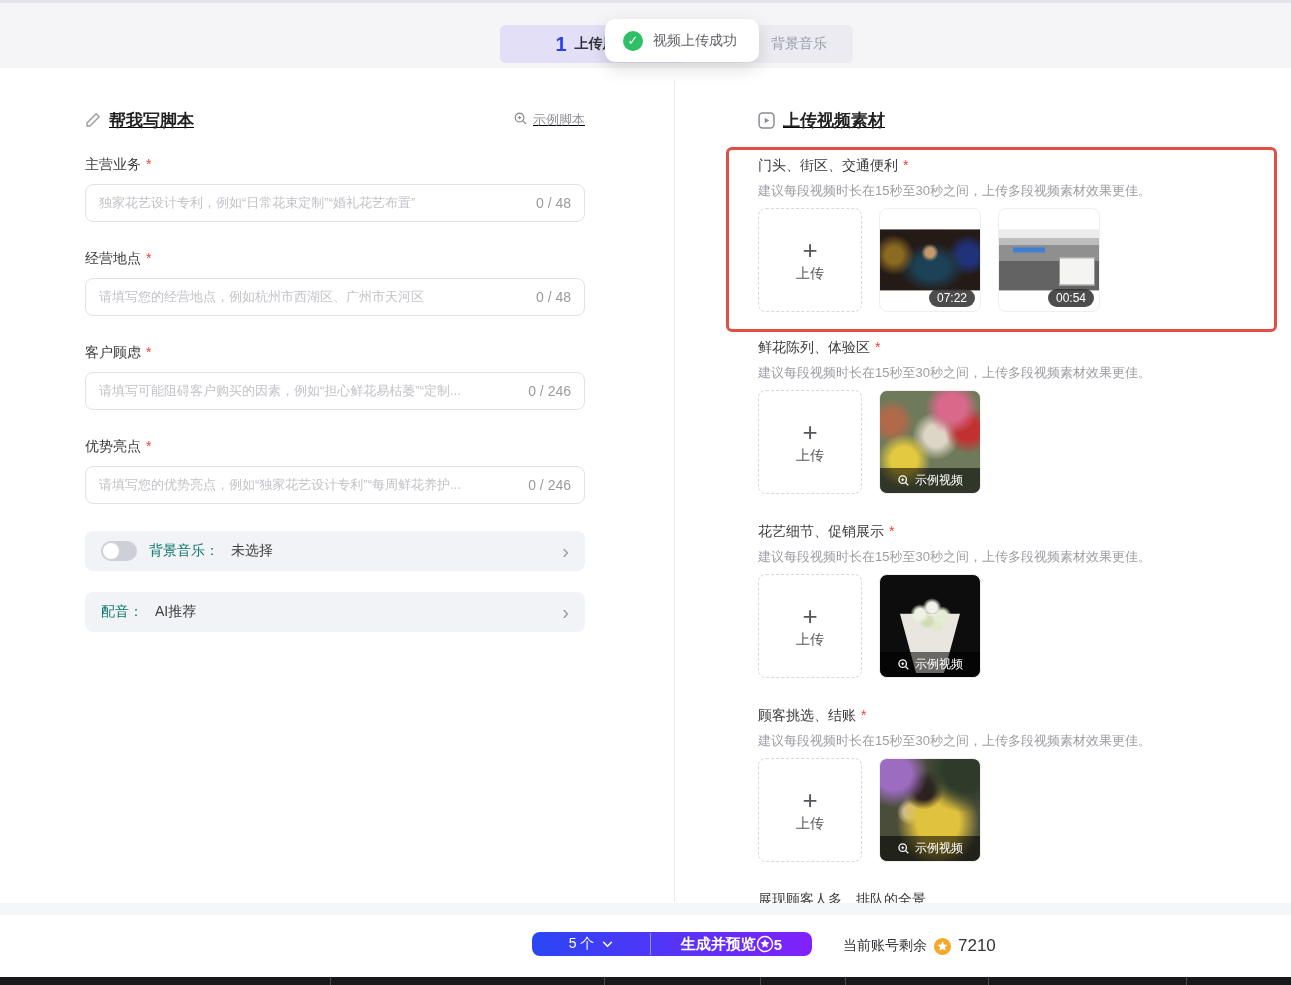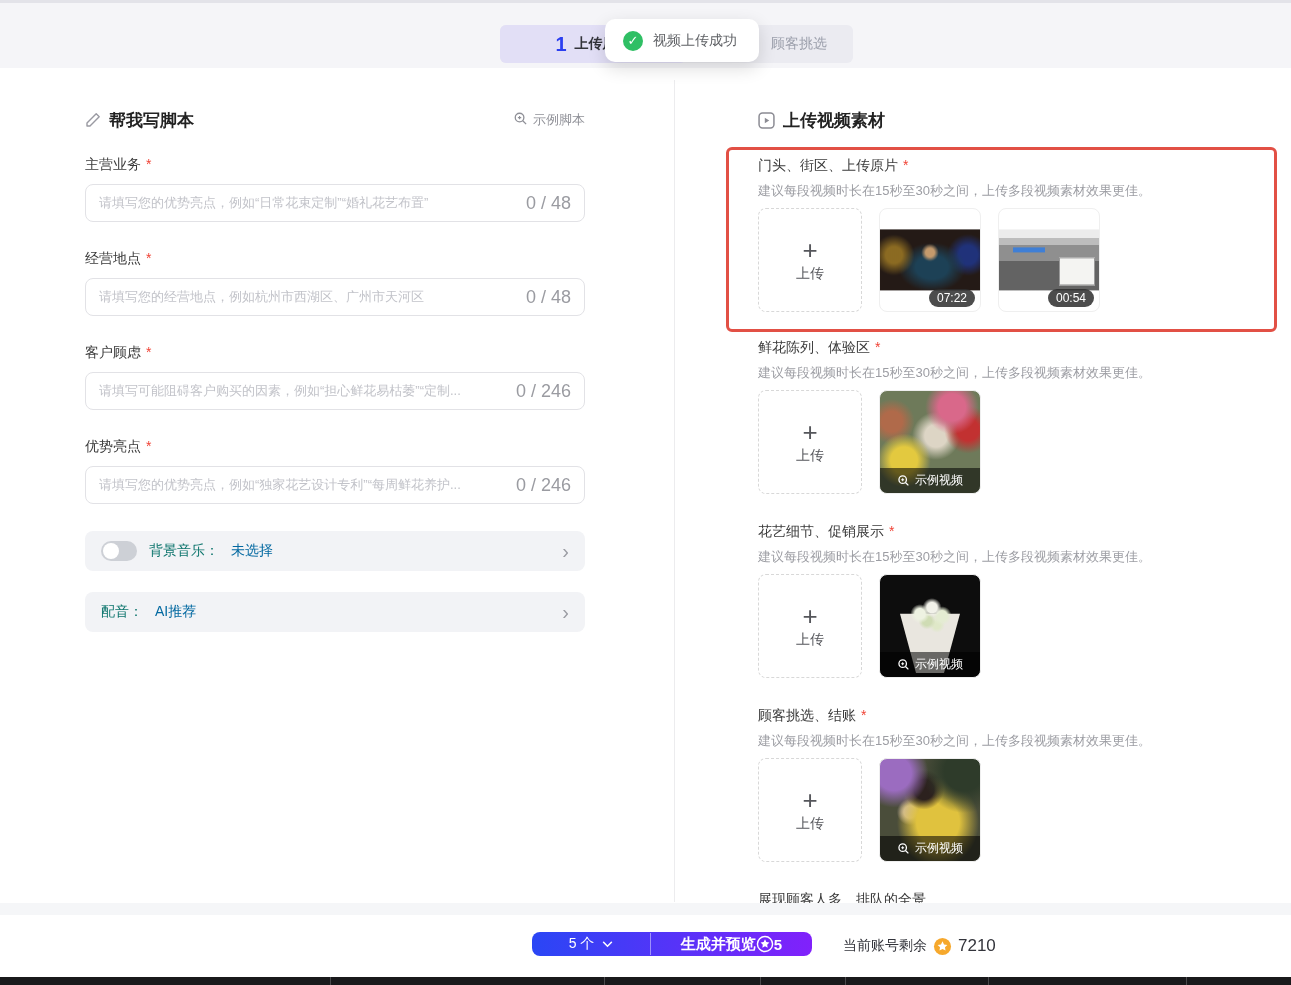--- a/index.html
+++ b/index.html
@@ -19,35 +19,35 @@
   .toast { position:absolute; left:605px; top:19px; height:43px; background:#fff; border-radius:10px;
            box-shadow:0 6px 18px rgba(0,0,0,.14); display:flex; align-items:center; padding:0 22px 0 18px; gap:10px; z-index:6; }
   .toast-check { width:20px; height:20px; border-radius:50%; background:#2fbf64; color:#fff; font-size:13px; line-height:20px;
                  display:flex; align-items:center; justify-content:center; flex-shrink:0; }
   .toast-text { color:#606266; font-size:14px; white-space:nowrap; }
 
   .panel-divider { position:absolute; left:674px; top:80px; height:822px; width:1px; background:#ececee; }
 
   
   .lp { position:absolute; left:85px; top:108px; width:500px; }
-  .panel-header { display:flex; align-items:center; justify-content:space-between; height:24px; }
+  .panel-header { display:flex; align-items:center; justify-content:space-between; height:24px;text-decoration:underline; }
   .panel-title { font-size:17px; font-weight:bold; color:#222; display:flex; gap:8px; align-items:center; }
   .example-script { display:flex; align-items:flex-start; gap:5px; color:#8f9097; font-size:13px; cursor:pointer; }
   .field-label { margin-top:28px; font-size:14px; color:#3a3a3a; height:18px; }
   .field-label.first { margin-top:24px; }
   .req { color:#f04134; margin-left:5px; }
   .input-box { margin-top:10px; height:38px; border:1px solid #e2e2e6; border-radius:8px; display:flex; align-items:center;
                justify-content:space-between; padding:0 13px; background:#fff; }
   .placeholder { color:#c2c3c9; font-size:13px; white-space:nowrap; overflow:hidden; }
-  .counter { color:#9a9ba1; font-size:18px; margin-left:10px; flex-shrink:0; }
+  .counter { color:#9a9ba1; font-size:14px; margin-left:10px; flex-shrink:0; }
   .gray-row { height:40px; background:#f2f3f6; border-radius:8px; display:flex; align-items:center; padding:0 16px; gap:12px; cursor:pointer; }
   .gray-row.bgm { margin-top:27px; }
   .gray-row.voice { margin-top:21px; }
   .row-label { color:#0f766e; font-size:14px; }
-  .row-value { color:#0369a1; font-size:14px; }
+  .row-value { color:#404040; font-size:14px; }
   .chevron { margin-left:auto; color:#9b9ca3; font-size:20px; line-height:1; }
   .toggle { width:36px; height:20px; background:#cdd0d6; border-radius:10px; position:relative; flex-shrink:0; cursor:pointer; }
   .toggle-knob { position:absolute; left:2px; top:2px; width:16px; height:16px; background:#fff; border-radius:50%; }
 
   
   .rp { position:absolute; left:758px; top:108px; width:440px; }
   .sec-title { font-size:14px; color:#3a3a3a; height:18px; }
   .sec-title.s1 { margin-top:25px; }
   .sec-title.s2 { margin-top:27px; }
   .sec-title.s3, .sec-title.s4, .sec-title.s5 { margin-top:29px; }
@@ -124,21 +124,21 @@
 
 <div class="screen">
 
   <div class="topbar">
     <div class="steps">
       <div class="step1">
         <span class="step1-num">1</span>
         <span class="step1-label">上传原片</span>
       </div>
       <div class="step2">
-        <span>顾客挑选</span>
+        <span>背景音乐</span>
       </div>
     </div>
   </div>
 
   <div class="toast">
     <span class="toast-check">✓</span>
     <span class="toast-text">视频上传成功</span>
   </div>
 
   <div class="panel-divider"></div>
@@ -162,21 +162,21 @@
             </svg>
         </span>
         <span>示例脚本</span>
       </div>
     </div>
 
     <div class="field-label first">
       <span>主营业务</span><span class="req">*</span>
     </div>
     <div class="input-box">
-      <span class="placeholder">请填写您的优势亮点，例如“日常花束定制”“婚礼花艺布置”</span>
+      <span class="placeholder">独家花艺设计专利，例如“日常花束定制”“婚礼花艺布置”</span>
       <span class="counter">0 / 48</span>
     </div>
 
     <div class="field-label">
       <span>经营地点</span><span class="req">*</span>
     </div>
     <div class="input-box">
       <span class="placeholder">请填写您的经营地点，例如杭州市西湖区、广州市天河区</span>
       <span class="counter">0 / 48</span>
     </div>
@@ -222,21 +222,21 @@
           <svg width="17" height="17" viewBox="0 0 16 16">
               <rect x="1" y="1" width="14" height="14" rx="3.2" fill="none" stroke="#8b8b93" stroke-width="1.4"></rect>
               <path d="M6.4 5.4l4.2 2.6-4.2 2.6z" fill="#8b8b93"></path>
             </svg>
         </span>
         <span>上传视频素材</span>
       </div>
     </div>
 
     <div class="sec-title s1">
-      <span>门头、街区、上传原片</span><span class="req">*</span>
+      <span>门头、街区、交通便利</span><span class="req">*</span>
     </div>
     <div class="sec-desc">建议每段视频时长在15秒至30秒之间，上传多段视频素材效果更佳。</div>
     <div class="tiles">
       <div class="upload-tile">
         <span class="plus">+</span>
         <span class="upload-label">上传</span>
       </div>
       <div class="thumb">
         <div class="video-frame art-concert"></div>
         <span class="badge">07:22</span>

